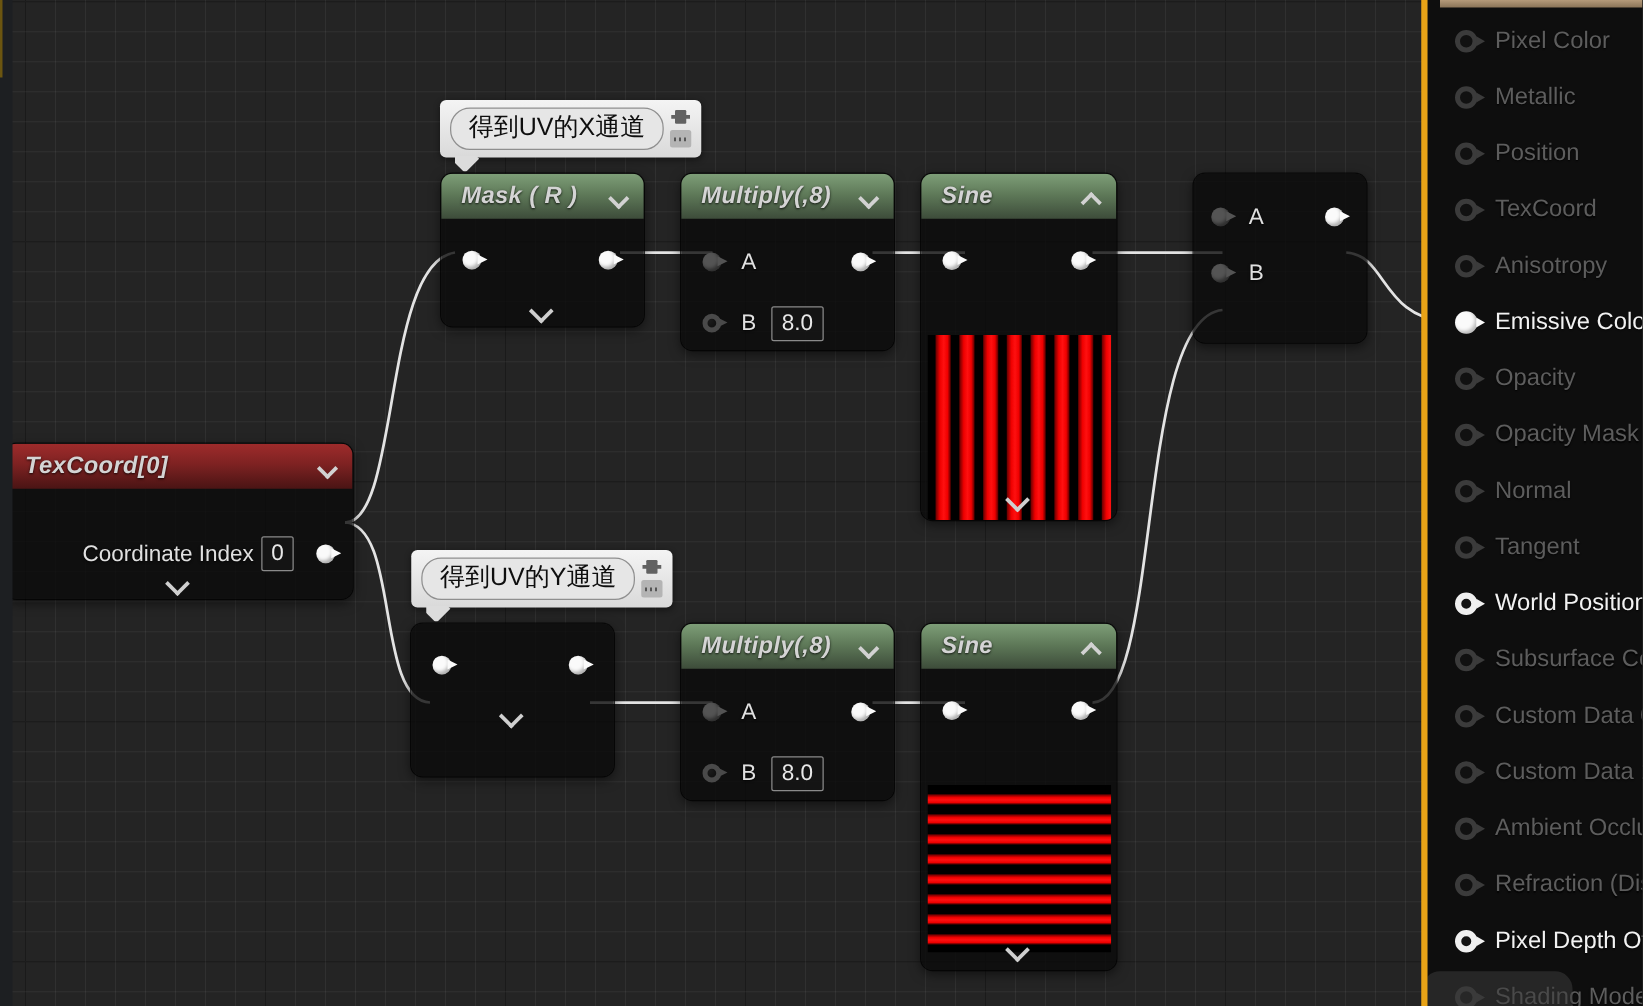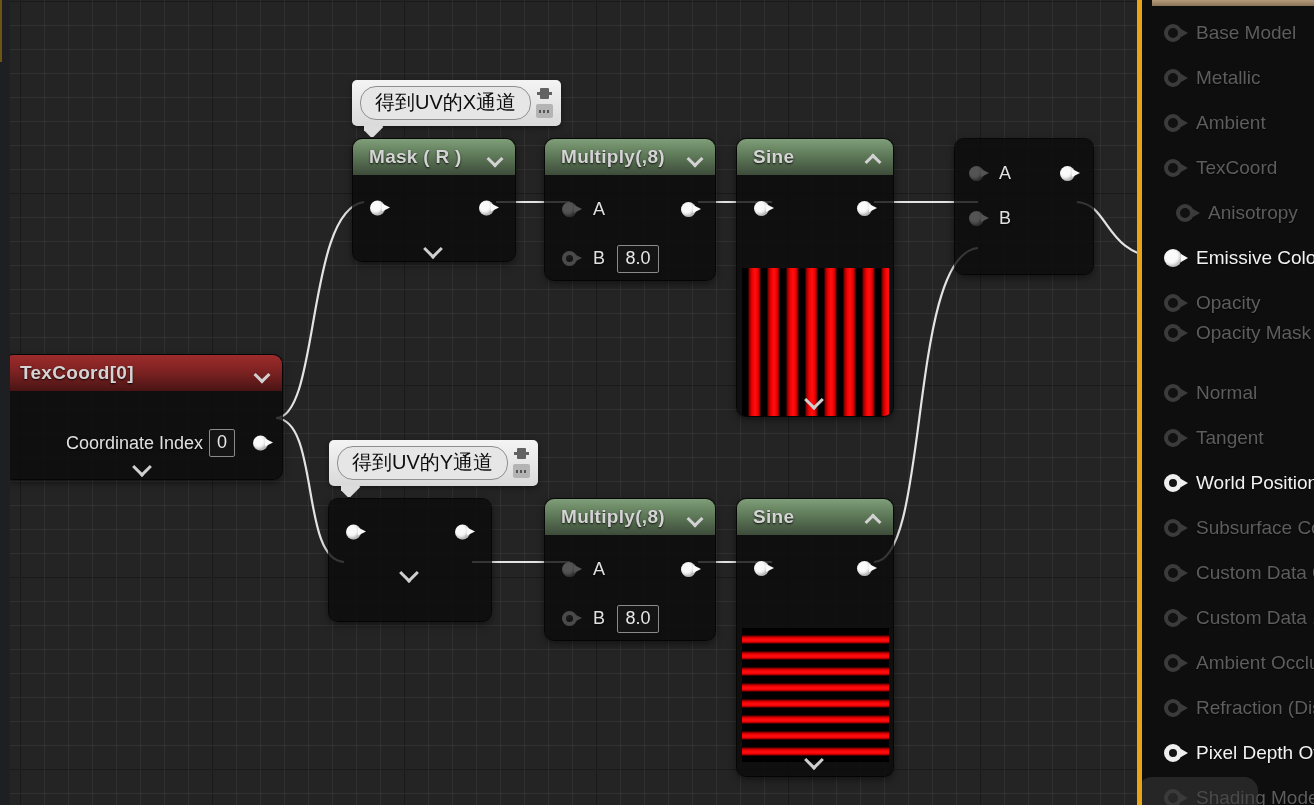--- a/index.html
+++ b/index.html
@@ -64,20 +64,21 @@
     position: relative;
   }
   .node-header .title {
     font-size: 19px;
     font-weight: bold;
     color: #d4d4d4;
     letter-spacing: 0.3px;
     text-shadow: 0 1px 2px rgba(0,0,0,0.85);
     flex: 1;
     white-space: nowrap;
+    font-style: italic;
   }
   .hdr-green {
     background: linear-gradient(to bottom, #7e9e78 0%, #5f7a59 45%, #3d4c3a 100%);
   }
   .hdr-red {
     background: linear-gradient(to bottom, #9e2b2b 0%, #7e2222 45%, #4a1414 100%);
   }
   .node-body { position: relative; }
 
   .chev {
@@ -541,65 +542,65 @@
   <div id="divider"></div>
 
   <div id="outnode">
     <div id="outnode-hdr"></div>
     <div id="outnode-pins">
         <div class="prow" style="top: 20px;">
           <div class="ppin">
             <div class="ball"></div>
             <div class="arrow"></div>
           </div>
-          <div class="plabel">Base Model</div>
+          <div class="plabel">Pixel Color</div>
         </div>
         <div class="prow" style="top: 65px;">
           <div class="ppin">
             <div class="ball"></div>
             <div class="arrow"></div>
           </div>
           <div class="plabel">Metallic</div>
         </div>
         <div class="prow" style="top: 110px;">
           <div class="ppin">
             <div class="ball"></div>
             <div class="arrow"></div>
           </div>
-          <div class="plabel">Ambient</div>
+          <div class="plabel">Position</div>
         </div>
         <div class="prow" style="top: 155px;">
           <div class="ppin">
             <div class="ball"></div>
             <div class="arrow"></div>
           </div>
           <div class="plabel">TexCoord</div>
         </div>
-        <div class="prow" style="top: 200px; padding-left: 12px;">
+        <div class="prow" style="top: 200px;">
           <div class="ppin">
             <div class="ball"></div>
             <div class="arrow"></div>
           </div>
           <div class="plabel">Anisotropy</div>
         </div>
         <div class="prow on" style="top: 245px;">
           <div class="ppin">
             <div class="ball"></div>
             <div class="arrow"></div>
           </div>
           <div class="plabel">Emissive Color</div>
         </div>
         <div class="prow" style="top: 290px;">
           <div class="ppin">
             <div class="ball"></div>
             <div class="arrow"></div>
           </div>
           <div class="plabel">Opacity</div>
         </div>
-        <div class="prow" style="top: 320px;">
+        <div class="prow" style="top: 335px;">
           <div class="ppin">
             <div class="ball"></div>
             <div class="arrow"></div>
           </div>
           <div class="plabel">Opacity Mask</div>
         </div>
         <div class="prow" style="top: 380px;">
           <div class="ppin">
             <div class="ball"></div>
             <div class="arrow"></div>

